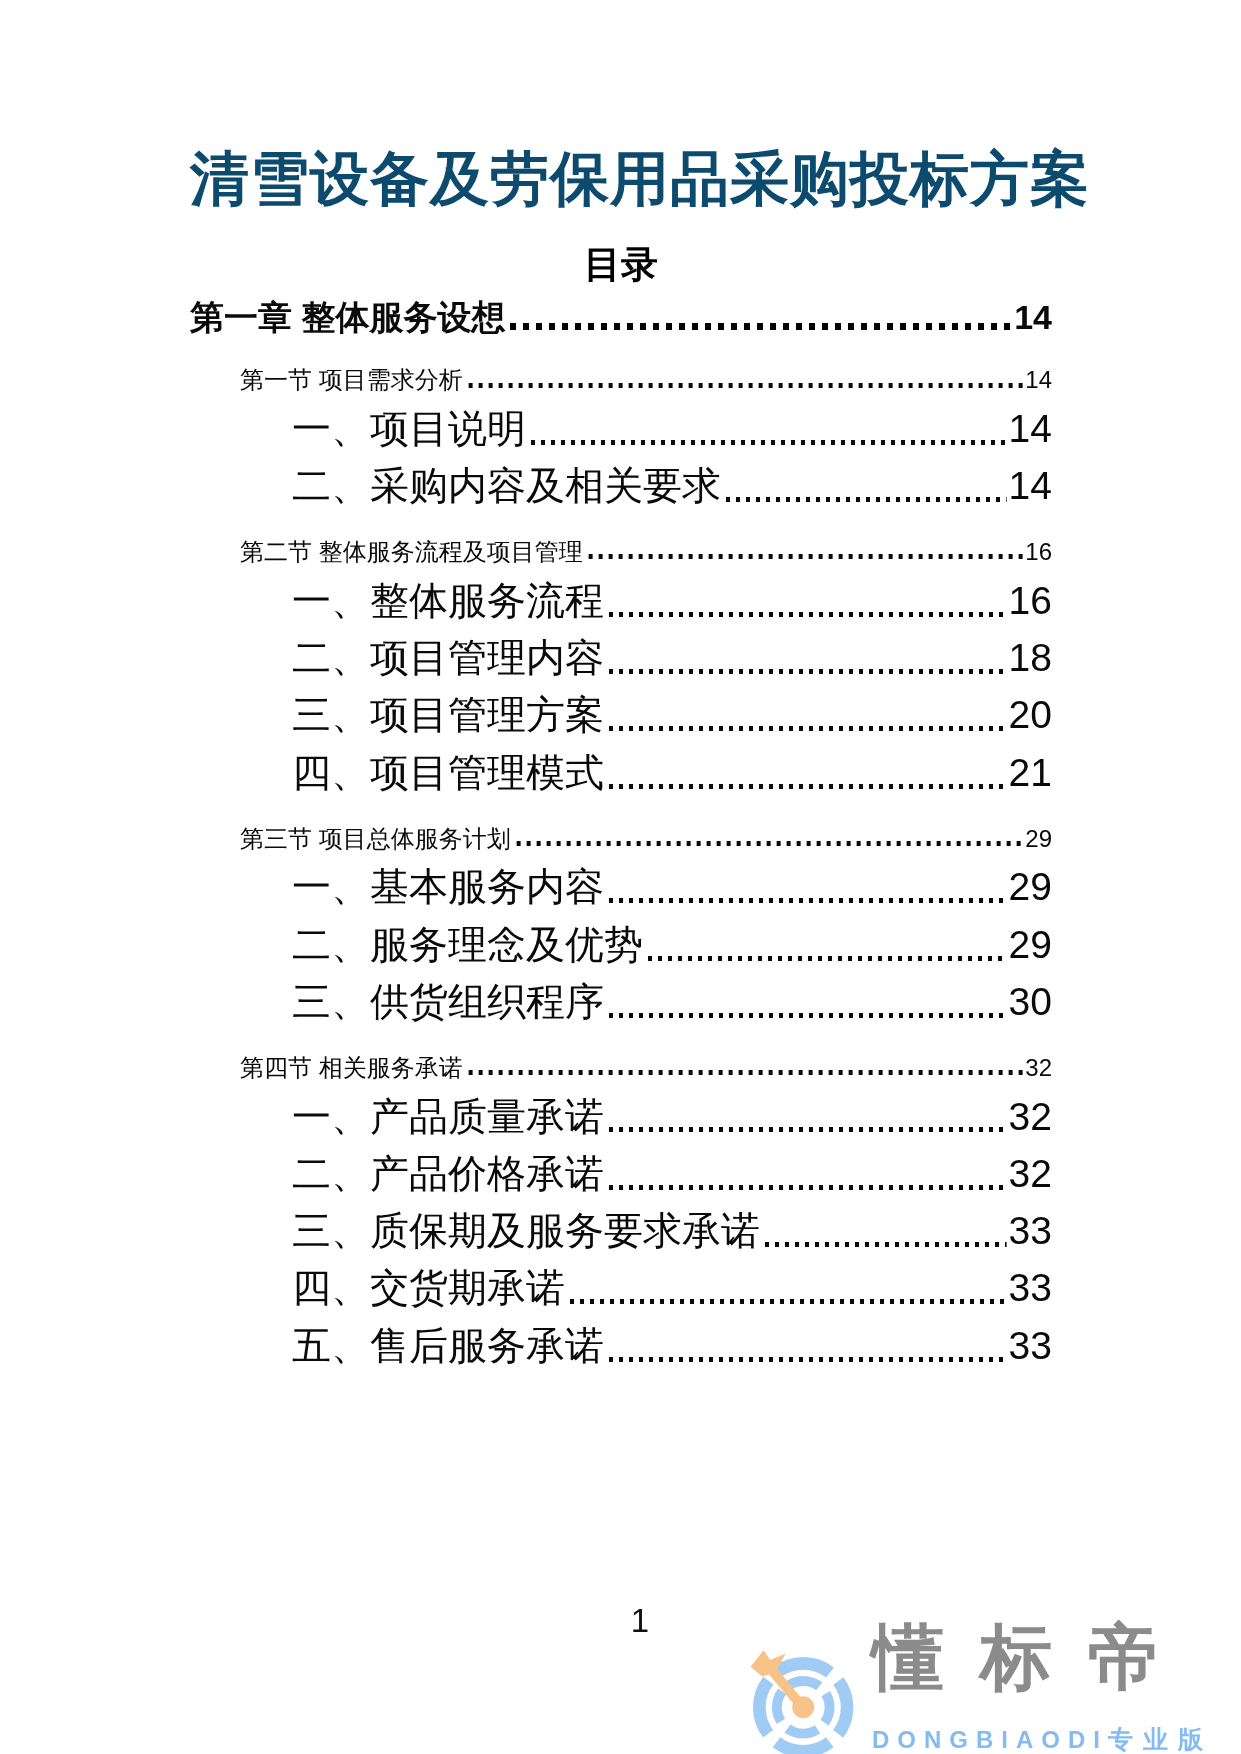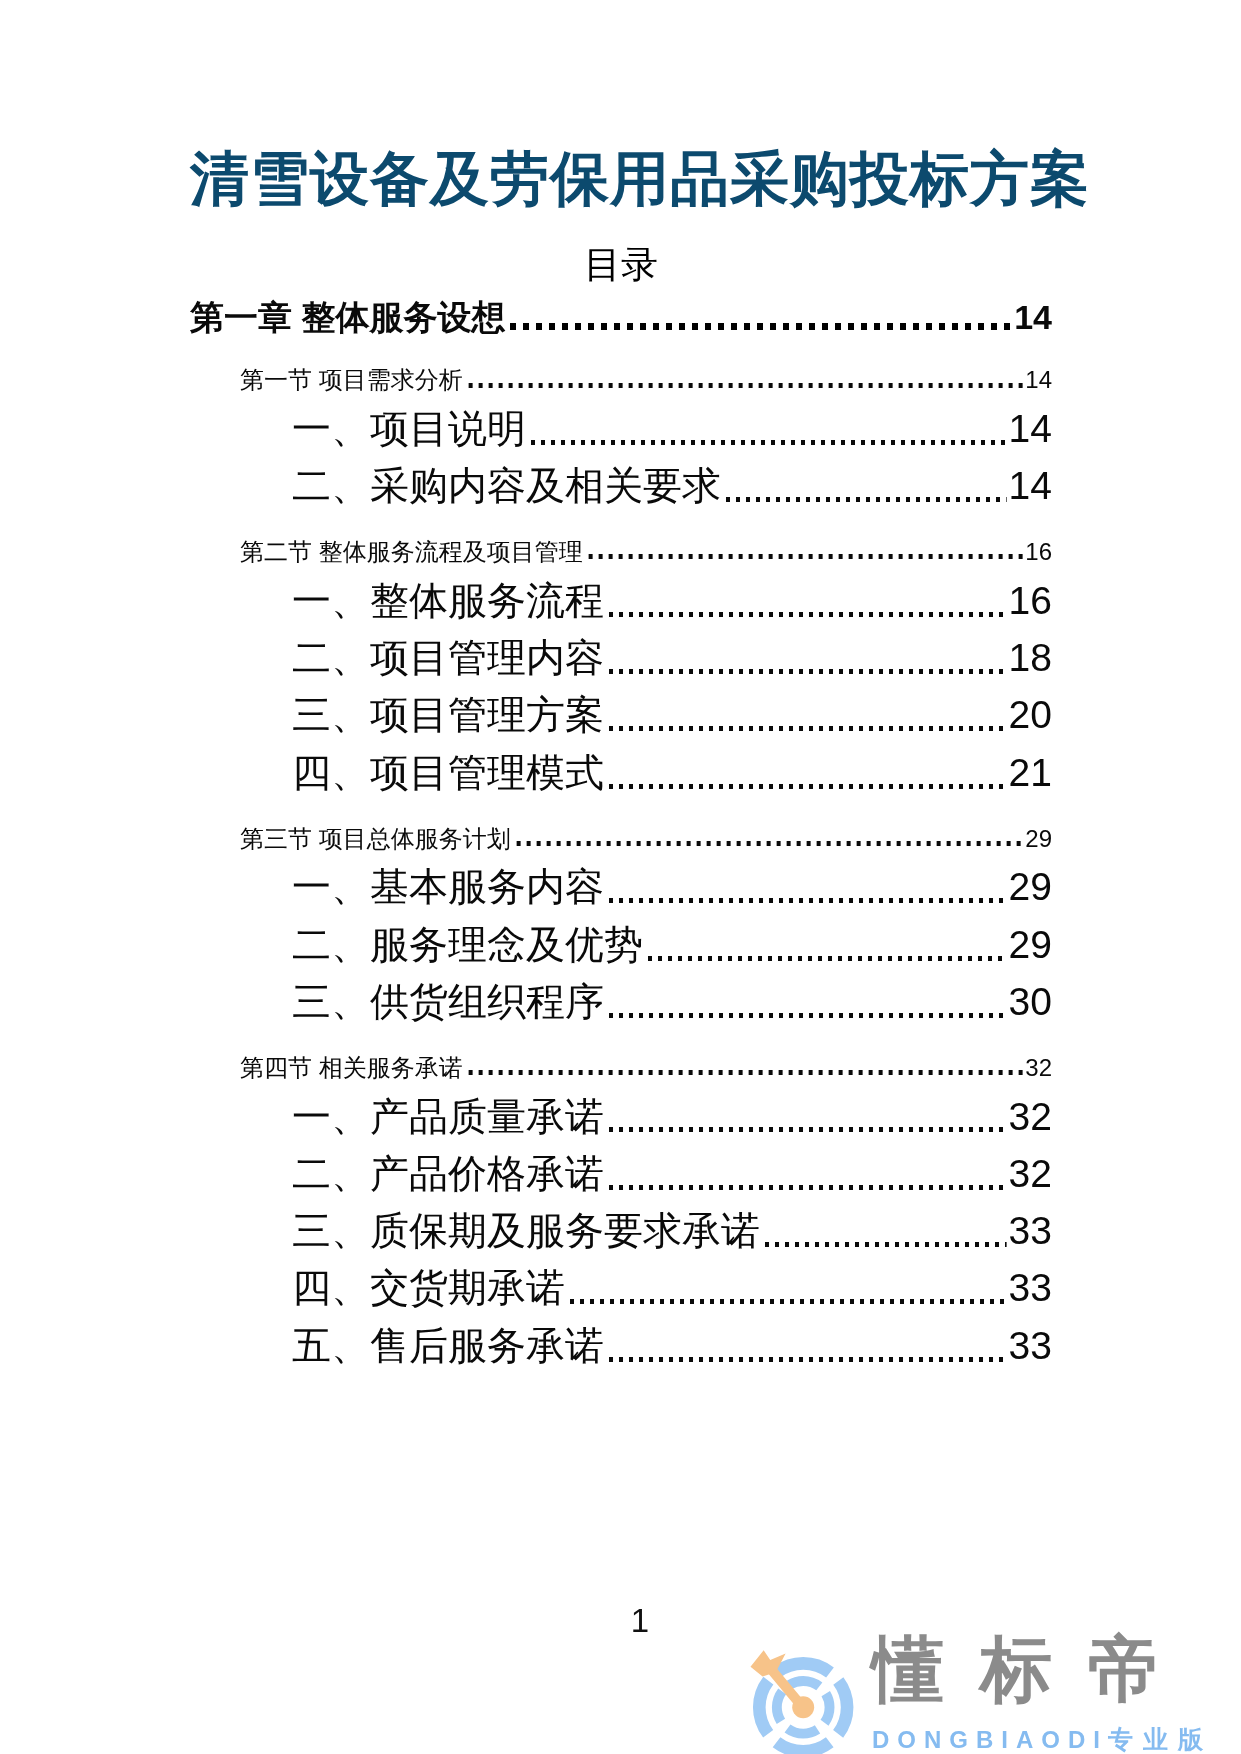--- a/index.html
+++ b/index.html
@@ -29,21 +29,21 @@
     color: #0c4a6e;
     white-space: nowrap;
   }
   .toc-heading {
     position: absolute;
     top: 240px;
     left: 190px;
     width: 862px;
     text-align: center;
     font-size: 37px;
-    font-weight: normal;
+    font-weight: bold;
     color: #000000;
   }
   .toc {
     position: absolute;
     top: 278px;
     left: 190px;
     width: 862px;
   }
   .toc-row {
     height: 57.3px;
@@ -101,20 +101,21 @@
     width: 110px;
     height: 112px;
     margin-bottom: -6px;
     flex: 0 0 auto;
   }
   .wm-text {
     display: flex;
     flex-direction: column;
     align-items: flex-start;
     padding-bottom: 2px;
+    gap: 12px;
   }
   .wm-cn {
     font-size: 72px;
     font-weight: bold;
     color: #8b8b8b;
     letter-spacing: 36px;
     line-height: 1;
     white-space: nowrap;
     margin-right: -36px;
   }

